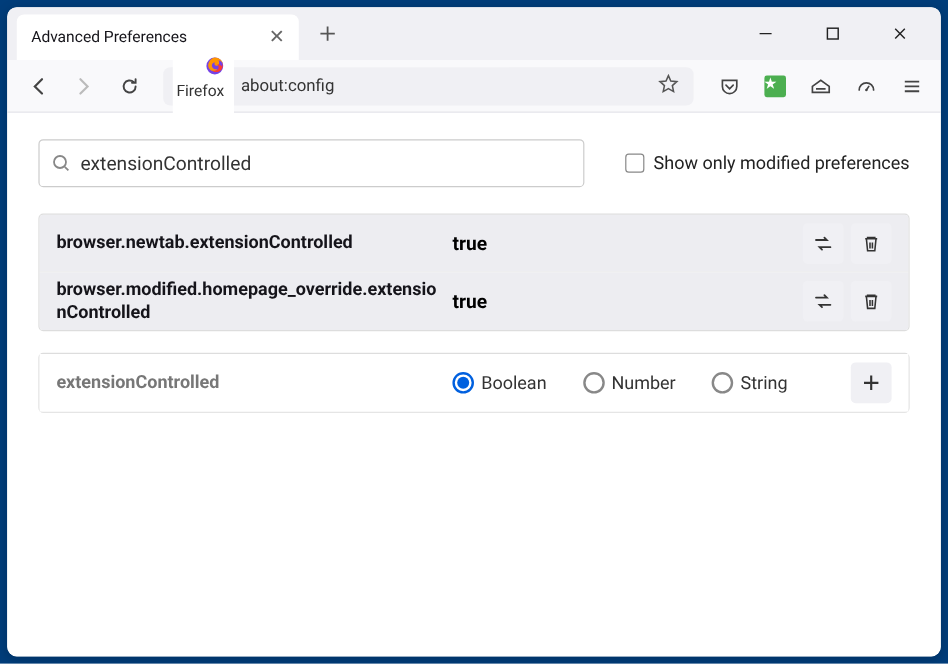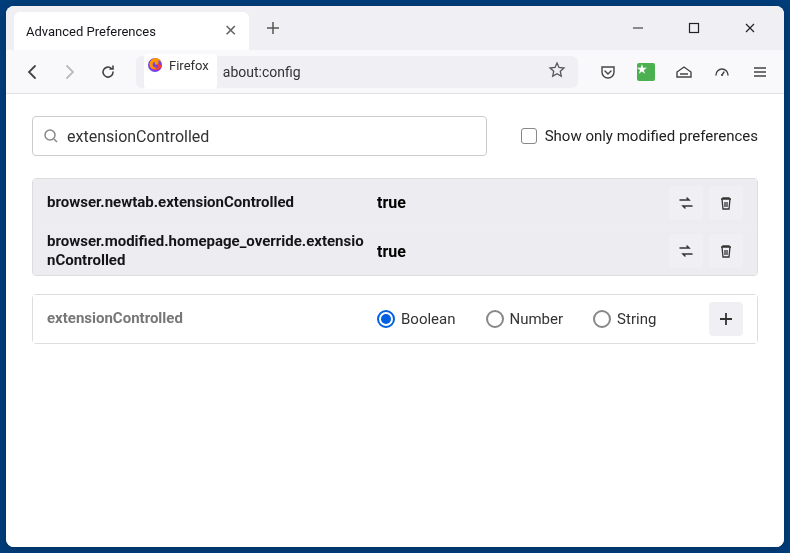--- a/index.html
+++ b/index.html
@@ -106,26 +106,27 @@
       height: 32px;
       background: #f0f0f4;
       border-radius: 6px;
       display: flex;
       align-items: center;
       padding: 0 8px;
       margin: 0 6px;
     }
     .urlbar-identity {
       display: flex;
-      align-items: center;
+      align-items: flex-end;
       gap: 6px;
       padding: 3px 8px 16px 3px;
       border-radius: 4px;
       background: #fff;
       margin-right: 6px;
+      flex-direction: column;
     }
     .fx-logo { width: 16px; height: 16px; }
     .urlbar-txt {
       font-size: 14px;
       color: #333;
       flex: 1;
     }
     .urlbar-star {
       color: #555;
       cursor: pointer;

